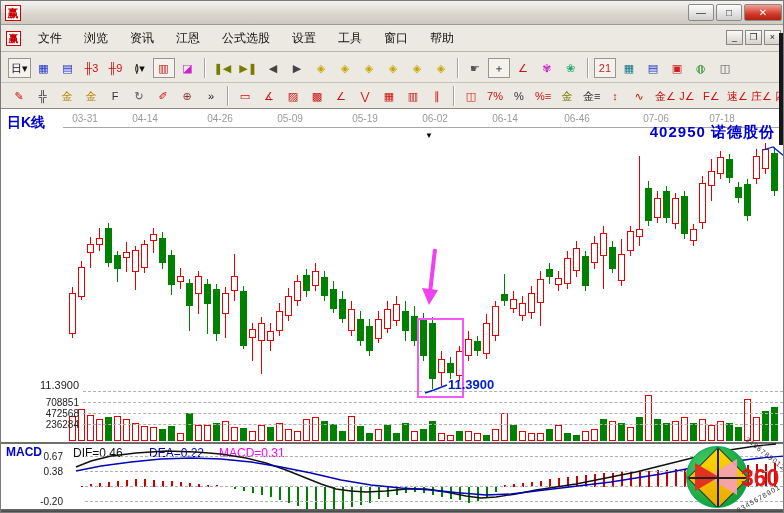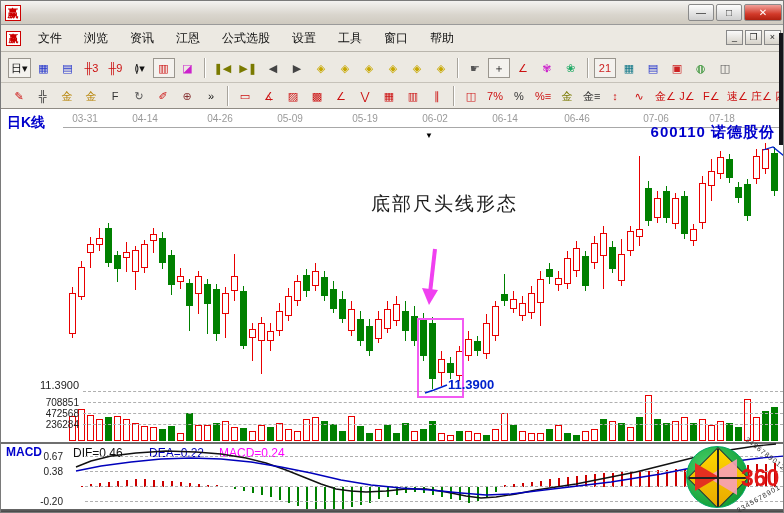--- a/index.html
+++ b/index.html
@@ -195,21 +195,21 @@
         <div class="date-label" style="left: 289px;">05-09</div>
         <div class="date-label" style="left: 364px;">05-19</div>
         <div class="date-label" style="left: 434px;">06-02</div>
         <div class="date-label" style="left: 504px;">06-14</div>
         <div class="date-label" style="left: 576px;">06-46</div>
         <div class="date-label" style="left: 655px;">07-06</div>
         <div class="date-label" style="left: 721px;">07-18</div>
       </div>
     <div id="axis-line"></div>
     <div id="date-marker">▼</div>
-    <div id="stock-label">600110  诺德股份</div>
+    <div id="stock-label">402950  诺德股份</div>
 
     <div id="candles">
         <div class="abs" style="left: 71px; top: 178px; width: 1px; height: 51px; background: rgb(232, 0, 0);"></div>
         <div class="abs" style="left: 68px; top: 184px; width: 7px; height: 41px; border: 1px solid rgb(232, 0, 0); background: rgb(255, 255, 255);"></div>
         <div class="abs" style="left: 80px; top: 152px; width: 1px; height: 39px; background: rgb(232, 0, 0);"></div>
         <div class="abs" style="left: 77px; top: 158px; width: 7px; height: 30px; border: 1px solid rgb(232, 0, 0); background: rgb(255, 255, 255);"></div>
         <div class="abs" style="left: 89px; top: 128px; width: 1px; height: 31px; background: rgb(232, 0, 0);"></div>
         <div class="abs" style="left: 86px; top: 135px; width: 7px; height: 9px; border: 1px solid rgb(232, 0, 0); background: rgb(255, 255, 255);"></div>
         <div class="abs" style="left: 98px; top: 119px; width: 1px; height: 23px; background: rgb(232, 0, 0);"></div>
         <div class="abs" style="left: 95px; top: 129px; width: 7px; height: 7px; border: 1px solid rgb(232, 0, 0); background: rgb(255, 255, 255);"></div>
@@ -519,40 +519,39 @@
         <div class="abs" style="left: 710px; top: 358px; width: 2px; height: 20px; background: rgb(204, 0, 0);"></div>
         <div class="abs" style="left: 719px; top: 357px; width: 2px; height: 21px; background: rgb(204, 0, 0);"></div>
         <div class="abs" style="left: 728px; top: 357px; width: 2px; height: 21px; background: rgb(204, 0, 0);"></div>
         <div class="abs" style="left: 737px; top: 356px; width: 2px; height: 22px; background: rgb(204, 0, 0);"></div>
         <div class="abs" style="left: 746px; top: 356px; width: 2px; height: 22px; background: rgb(204, 0, 0);"></div>
         <div class="abs" style="left: 755px; top: 355px; width: 2px; height: 23px; background: rgb(204, 0, 0);"></div>
         <div class="abs" style="left: 764px; top: 355px; width: 2px; height: 23px; background: rgb(204, 0, 0);"></div>
         <div class="abs" style="left: 773px; top: 354px; width: 2px; height: 24px; background: rgb(204, 0, 0);"></div>
       </div>
 
-    <div id="annotation">底部尺头线形态</div>
     <div id="pattern-box"></div>
     <div id="low-callout">11.3900</div>
     <div id="low-left-label">11.3900</div>
 
     <div class="dash" style="left:82px; top:282px; width:700px;"></div>
     <div class="dash" style="left:82px; top:293px; width:700px;"></div>
     <div class="dash" style="left:82px; top:304px; width:700px;"></div>
     <div class="dash" style="left:82px; top:315px; width:700px;"></div>
     <div id="vol-labels">
         <div class="vol-label" style="top: 288px; left: 0px;">708851</div>
         <div class="vol-label" style="top: 299px; left: 0px;">472568</div>
         <div class="vol-label" style="top: 310px; left: 0px;">236284</div>
       </div>
 
     <div id="macd-sep"></div>
     <div id="macd-title">MACD</div>
     <div class="macd-head" style="left:72px; color:#111;">DIF=0.46</div>
     <div class="macd-head" style="left:148px; color:#0000bb;">DEA=0.22</div>
-    <div class="macd-head" style="left:218px; color:#ff00ff;">MACD=0.24</div>
+    <div class="macd-head" style="left:218px; color:#ff00ff;">MACD=0.31</div>
     <div id="macd-scales">
         <div class="macd-scale" style="top: 342px; left: 0px;">0.67</div>
         <div class="macd-scale" style="top: 357px; left: 0px;">0.38</div>
         <div class="macd-scale" style="top: 372px; left: 0px; margin-top: 33px;">0.09</div>
         <div class="macd-scale" style="top: 387px; left: 0px;">-0.20</div>
       </div>
     <div class="dash" style="left:84px; top:347px; width:698px;"></div>
     <div class="dash" style="left:84px; top:362px; width:698px;"></div>
     <div class="dash" style="left:84px; top:377px; width:698px;"></div>
     <div class="dash" style="left:84px; top:392px; width:698px;"></div>

